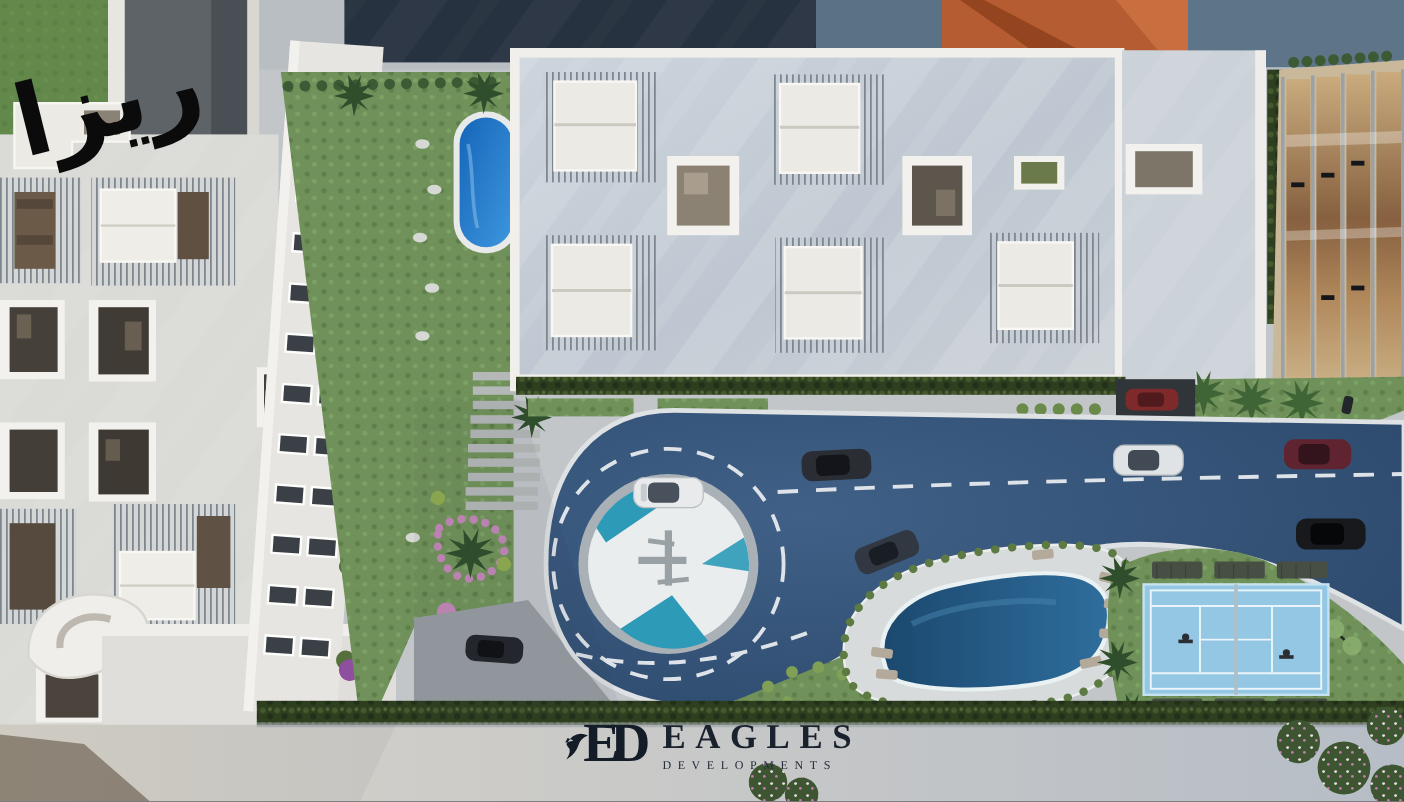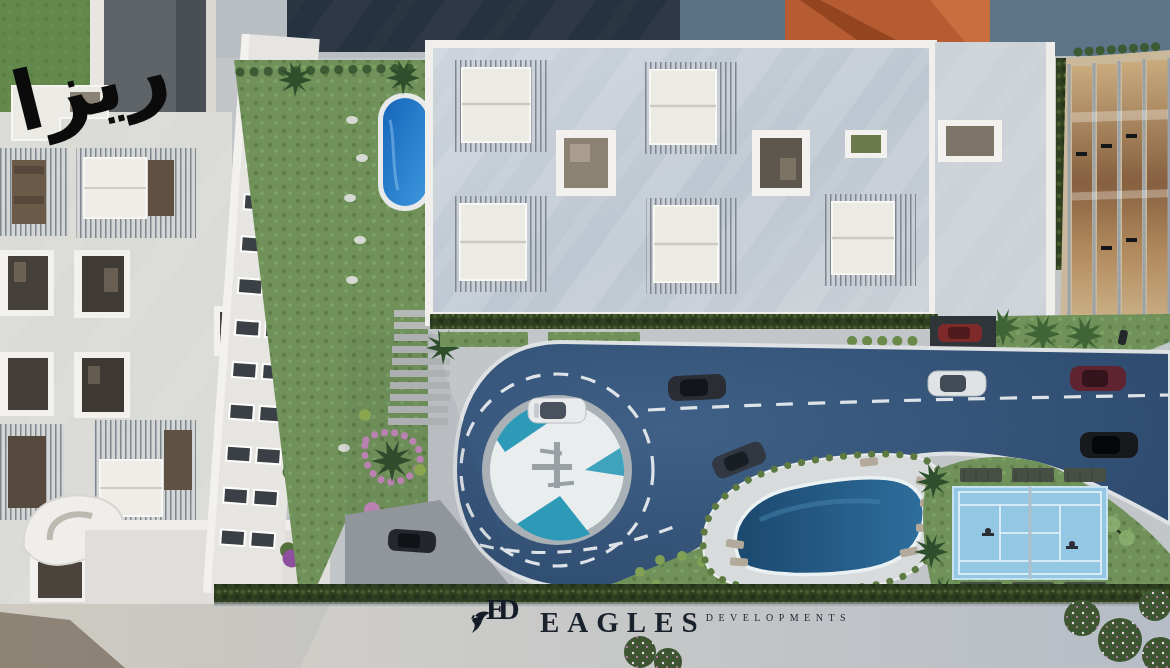--- a/index.html
+++ b/index.html
@@ -9,24 +9,24 @@
   
   .arabic-logo{position:absolute;left:26px;top:48px;width:150px;height:190px;
     font-family:"DejaVu Sans",sans-serif;font-size:82px;line-height:.9;
     color:#0b0b0b;transform:rotate(-14deg);font-weight:bold;text-align:center;
     pointer-events:none;}
   
   .dev-logo{position:absolute;left:474px;top:596px;display:flex;align-items:center;
     color:#1a222e;}
   .dev-monogram{position:relative;width:58px;height:52px;}
   .dev-monogram .ed{position:absolute;left:12px;top:-4px;
-    font-family:"Liberation Serif",serif;font-weight:bold;font-size:30px;
+    font-family:"Liberation Serif",serif;font-weight:bold;font-size:46px;
     letter-spacing:-8px;color:#141c28;}
   .dev-monogram svg{position:absolute;left:-4px;top:10px;}
-  .dev-text{display:flex;flex-direction:row;margin-left:8px;}
+  .dev-text{display:flex;flex-direction:column;margin-left:20px;}
   .dev-name{font-family:"Liberation Serif",serif;font-size:29px;font-weight:600;
     letter-spacing:8px;line-height:1;}
   .dev-sub{font-family:"Liberation Serif",serif;font-size:10px;letter-spacing:5.5px;
     margin-top:4px;color:#232c38;}
 </style>
 </head>
 <body>
 
 <div class="canvas">
 

